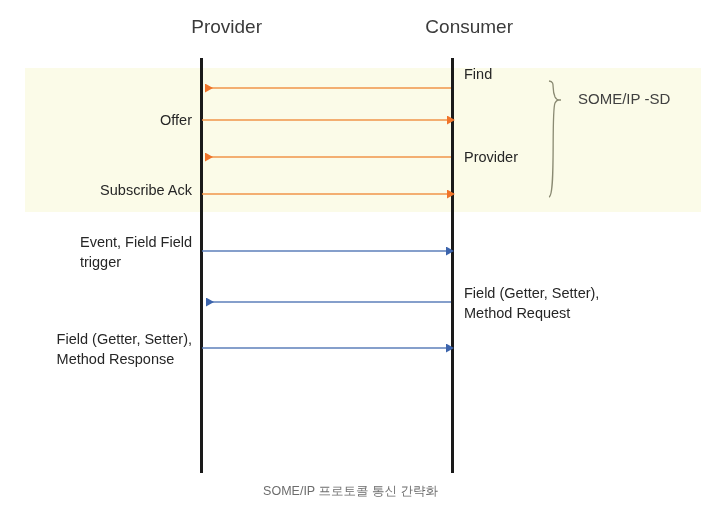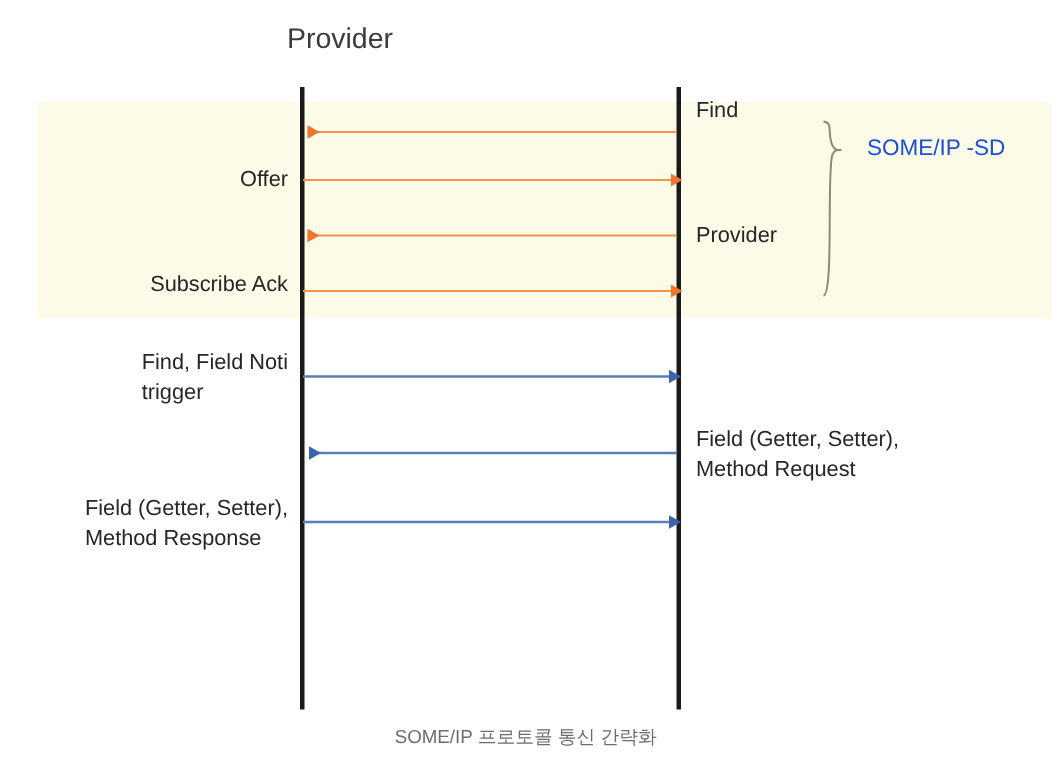--- a/index.html
+++ b/index.html
@@ -68,21 +68,21 @@
   .msg-label.right {
     text-align: left;
     left: 464px;
   }
 
   .group-label {
     position: absolute;
     left: 578px;
     top: 90px;
     font-size: 15px;
-    color: #1d4ed8;
+    color: #404040;
     white-space: nowrap;
   }
 
   .caption {
     position: absolute;
     left: 0;
     top: 483px;
     width: 701px;
     text-align: center;
     font-size: 12.5px;
@@ -94,20 +94,21 @@
 <body>
 
 <div id="canvas">
 
   <div class="band"></div>
 
   <div class="lifeline" id="lifeline-provider"></div>
   <div class="lifeline" id="lifeline-consumer"></div>
 
   <div class="actor-label" id="actor-provider">Provider</div>
+  <div class="actor-label" id="actor-consumer">Consumer</div>
 
   <svg class="msg-svg" viewBox="0 0 701 506" xmlns="http://www.w3.org/2000/svg">
     <defs>
       <marker id="arrow-left-orange" markerWidth="9" markerHeight="9" refX="8" refY="4.5" orient="auto" markerUnits="userSpaceOnUse">
         <path d="M8,0 L0,4.5 L8,9 Z" fill="#f0742a"></path>
       </marker>
       <marker id="arrow-right-orange" markerWidth="9" markerHeight="9" refX="1" refY="4.5" orient="auto" markerUnits="userSpaceOnUse">
         <path d="M0,0 L8,4.5 L0,9 Z" fill="#f0742a"></path>
       </marker>
       <marker id="arrow-left-blue" markerWidth="9" markerHeight="9" refX="8" refY="4.5" orient="auto" markerUnits="userSpaceOnUse">
@@ -129,21 +130,21 @@
 
     <path d="M549,81 C556,82 551,88 555,97 C557,101 559,100 561,100
              C559,100 557,99 555,103 C551,112 556,196 549,197" fill="none" stroke="#8a8a72" stroke-width="1.3"></path>
   </svg>
 
   <div class="msg-label right" style="top:65px;">Find</div>
   <div class="msg-label left" style="top:111px;">Offer</div>
   <div class="msg-label right" style="top:148px;">Provider</div>
   <div class="msg-label left" style="top:181px;margin-left:29px;">Subscribe Ack</div>
 
-  <div class="msg-label left" style="top:233px;">Find, Field Noti
+  <div class="msg-label left" style="top:233px;">Event, Field Field
 trigger</div>
   <div class="msg-label right" style="top:284px;">Field (Getter, Setter),
 Method Request</div>
   <div class="msg-label left" style="top:330px;">Field (Getter, Setter),
 Method Response</div>
 
   <div class="group-label">SOME/IP -SD</div>
 
   <div class="caption">SOME/IP 프로토콜 통신 간략화</div>
 

